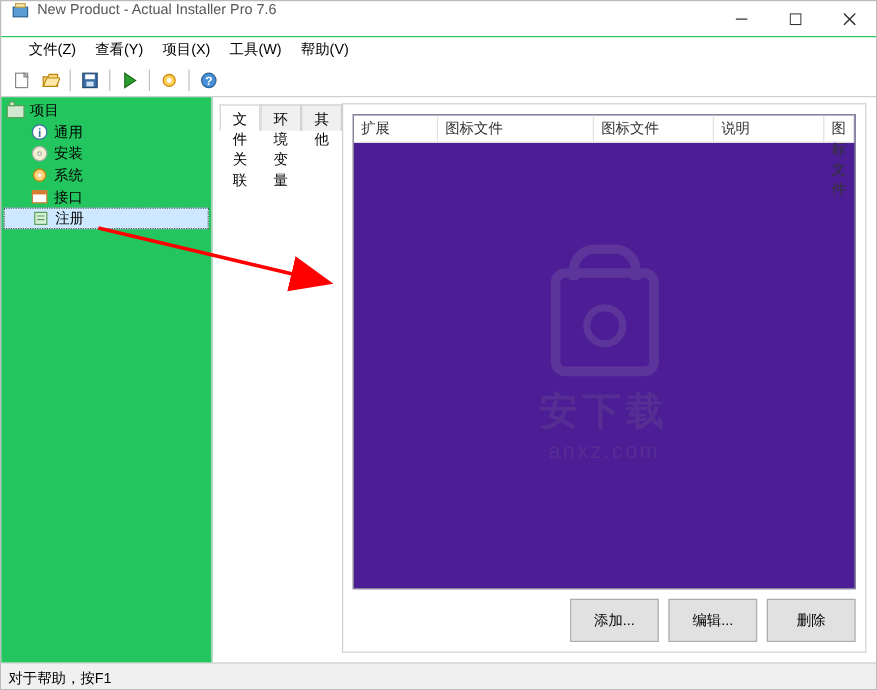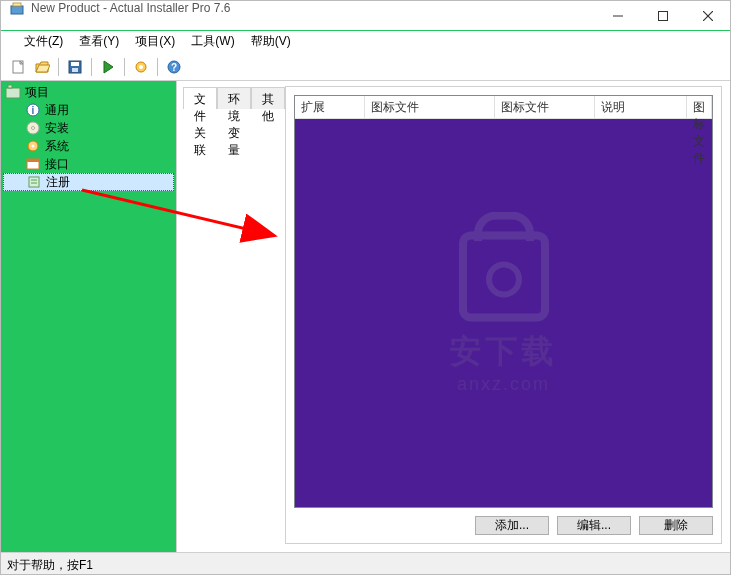--- a/index.html
+++ b/index.html
@@ -39,21 +39,21 @@
 .lv-body { position: absolute; top: 23px; left: 0; right: 0; bottom: 0; }
 
 .watermark { position: absolute; top: 50%; left: 50%; transform: translate(-50%, -50%); opacity: 0.15; text-align: center; color: #888; pointer-events: none; }
 .watermark .bag { width: 90px; height: 90px; margin: 0 auto 8px; border: 8px solid #bbb; border-radius: 12px; position: relative; }
 .watermark .bag::before { content: ""; position: absolute; top: -28px; left: 50%; transform: translateX(-50%); width: 44px; height: 22px; border: 8px solid #bbb; border-bottom: none; border-radius: 22px 22px 0 0; }
 .watermark .bag::after { content: ""; position: absolute; top: 22px; left: 50%; transform: translateX(-50%); width: 24px; height: 24px; border: 6px solid #bbb; border-radius: 50%; }
 .watermark .cn { font-size: 32px; font-weight: bold; letter-spacing: 4px; }
 .watermark .en { font-size: 18px; letter-spacing: 2px; }
 
 .btn-row { display: flex; justify-content: flex-end; gap: 8px; margin-top: 8px; }
-.btn { min-width: 74px; height: 19px; border: 1px solid #adadad; background: #e1e1e1; padding: 0 12px; cursor: default; font-family: inherit; font-size: 12px; }
+.btn { min-width: 74px; height: 36px; border: 1px solid #adadad; background: #e1e1e1; padding: 0 12px; cursor: default; font-family: inherit; font-size: 12px; }
 
 .statusbar { height: 26px; border-top: 1px solid #d0d0d0; padding: 2px 6px; display: flex; align-items: center; background: #f0f0f0; }
 
 .arrow-overlay { position: absolute; pointer-events: none; left: 76px; top: 184px; z-index: 100; }
 </style>
 </head>
 <body>
 
 <div class="titlebar">
   <span class="titlebar-icon">

